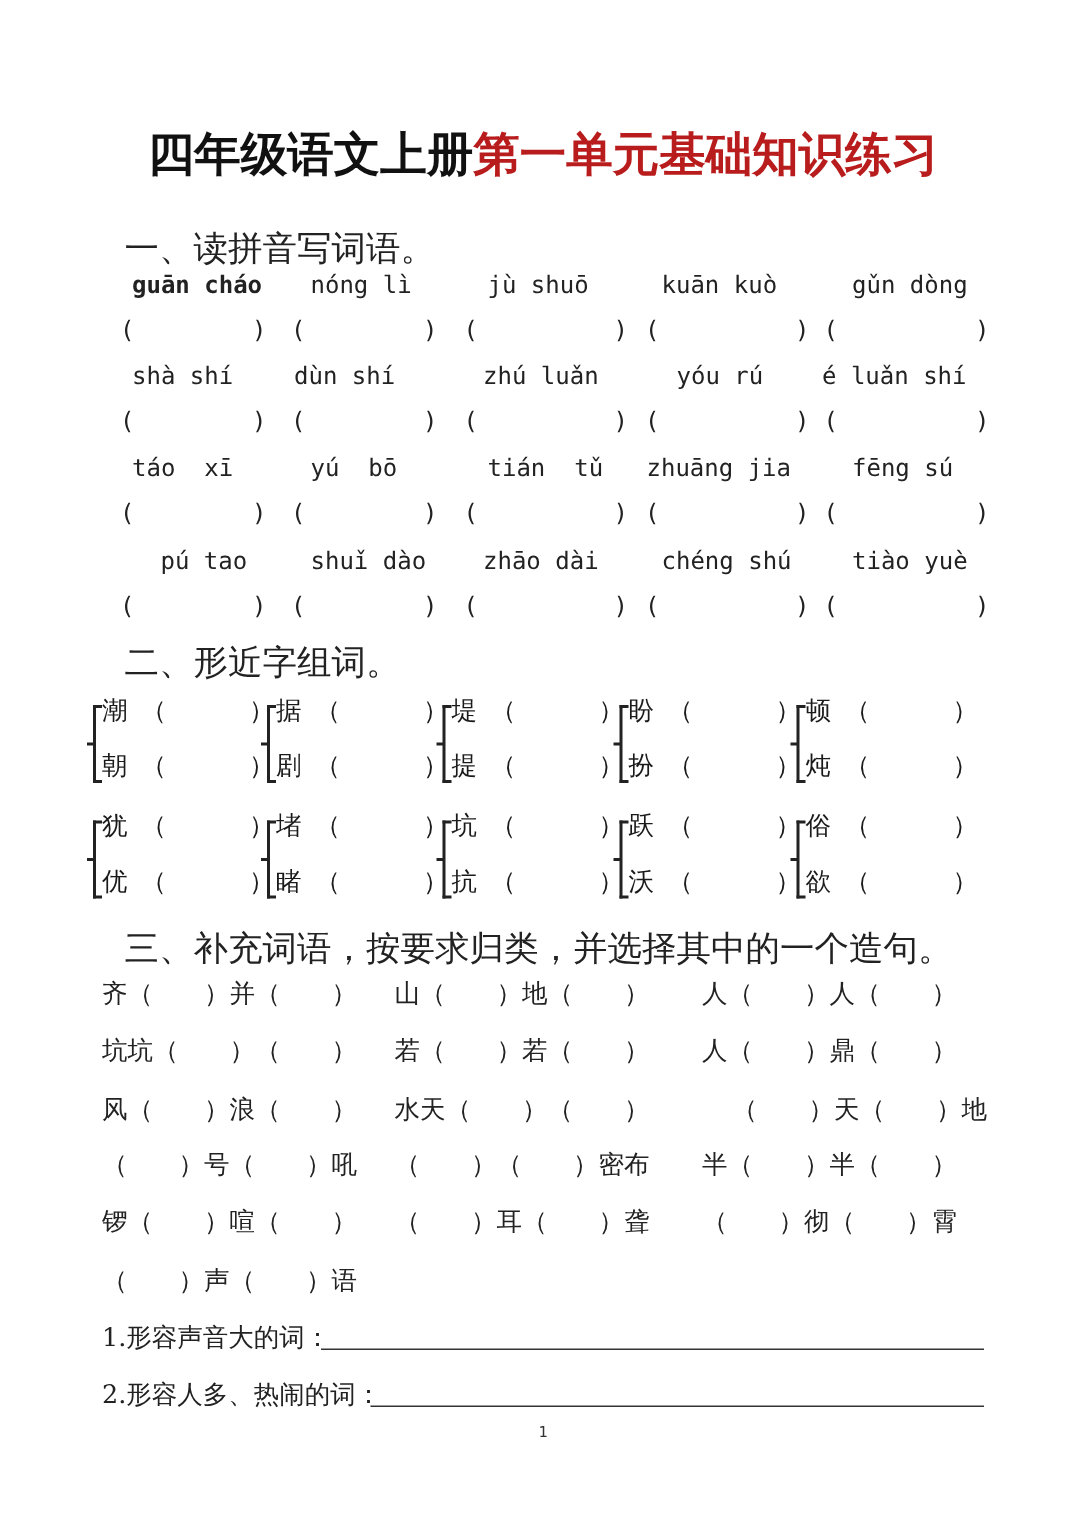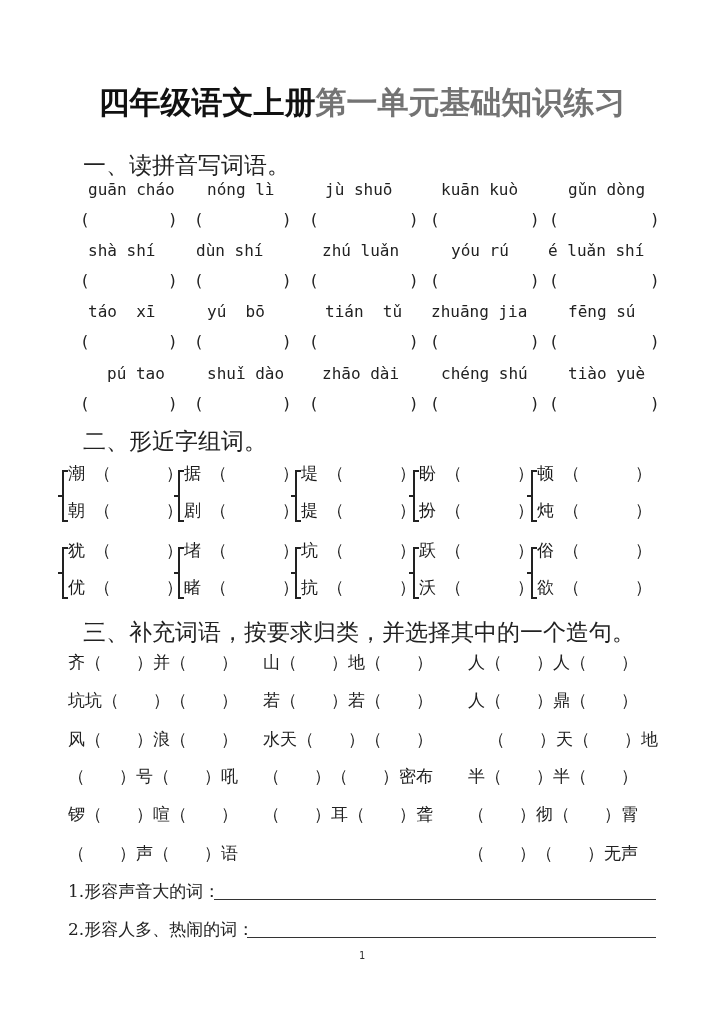--- a/index.html
+++ b/index.html
@@ -2,21 +2,21 @@
 <html><head>
 <meta charset="utf-8">
 <style>
   html, body { margin: 0; padding: 0; background: #ffffff; }
   body { width: 724px; height: 1024px; position: relative; overflow: hidden;
          font-family: "DejaVu Serif", "Liberation Serif", serif; color: #1a1a1a; }
   .title { position: absolute; top: 82px; left: 0; width: 724px; text-align: center;
            font-family: "DejaVu Sans", "Liberation Sans", sans-serif; font-weight: bold;
            font-size: 31px; letter-spacing: 0px; }
   .title .black { color: #111111; }
-  .title .red { color: #737373; }
+  .title .red { color: #b91c1c; }
   .sec-heading { position: absolute; left: 83px; font-size: 23px; color: #222; }
   .pinyin-row, .paren-row { position: absolute; left: 70px; width: 590px; height: 24px;
            font-family: "DejaVu Sans Mono", "Liberation Mono", monospace; font-size: 16px; color: #222; }
   .pinyin-row span, .paren-row span { position: absolute; white-space: pre; }
   .pair-row { position: absolute; left: 58px; width: 600px; height: 80px; }
   .pair { position: absolute; top: 0; width: 116px; height: 80px; font-size: 17px; }
   .brace { position: absolute; left: 0; top: 6px; width: 10px; height: 58px; }
   .brace .v { position: absolute; left: 4px; top: 4px; width: 2px; height: 52px; background: #222; }
   .brace .t { position: absolute; left: 4px; top: 4px; width: 6px; height: 2px; background: #222; }
   .brace .b { position: absolute; left: 4px; top: 54px; width: 6px; height: 2px; background: #222; }
@@ -39,21 +39,21 @@
 <body>
 
 <div class="title">
   <span class="black">四年级语文上册</span><span class="red">第一单元基础知识练习</span>
 </div>
 
 <div class="sec-heading" style="top:150px;">一、读拼音写词语。</div>
 
 <div id="s1">
     <div class="pinyin-row" style="top: 180px;">
-      <span style="left: 18px;">guān cháo</span>
+      <span style="left: 18px; font-weight: bold;">guān cháo</span>
       <span style="left: 137px;">nóng lì</span>
       <span style="left: 255px;">jù shuō</span>
       <span style="left: 371px; text-align: right;">kuān kuò</span>
       <span style="left: 498px;">gǔn dòng</span>
     </div>
     <div class="paren-row" style="top: 210px;">
       <span style="left: 10px;">(</span>
       <span style="left: 20px; width: 76px; height: 20px;"></span>
       <span style="left: 98px;">)</span>
       <span style="left: 124px;">(</span>
@@ -313,21 +313,20 @@
       <span style="left: 195px;">（　　）（　　）密布</span>
       <span style="left: 400px;">半（　　）半（　　）</span>
     </div>
     <div class="fill-row" style="top: 803px;">
       <span style="left: 0px;">锣（　　）喧（　　）</span>
       <span style="left: 195px;">（　　）耳（　　）聋</span>
       <span style="left: 400px;">（　　）彻（　　）霄</span>
     </div>
     <div class="fill-row" style="top: 842px;">
       <span style="left: 0px;">（　　）声（　　）语</span>
-      <span style="left: 400px;">（　　）（　　）无声</span>
     </div>
   </div>
 
 <div class="q-line" style="top:880px;">1.形容声音大的词：</div>
 <div class="underline" style="left:214px; top:899px; width:442px;"></div>
 <div class="q-line" style="top:918px;">2.形容人多、热闹的词：</div>
 <div class="underline" style="left:247px; top:937px; width:409px;"></div>
 
 <div class="page-num">1</div>
 

